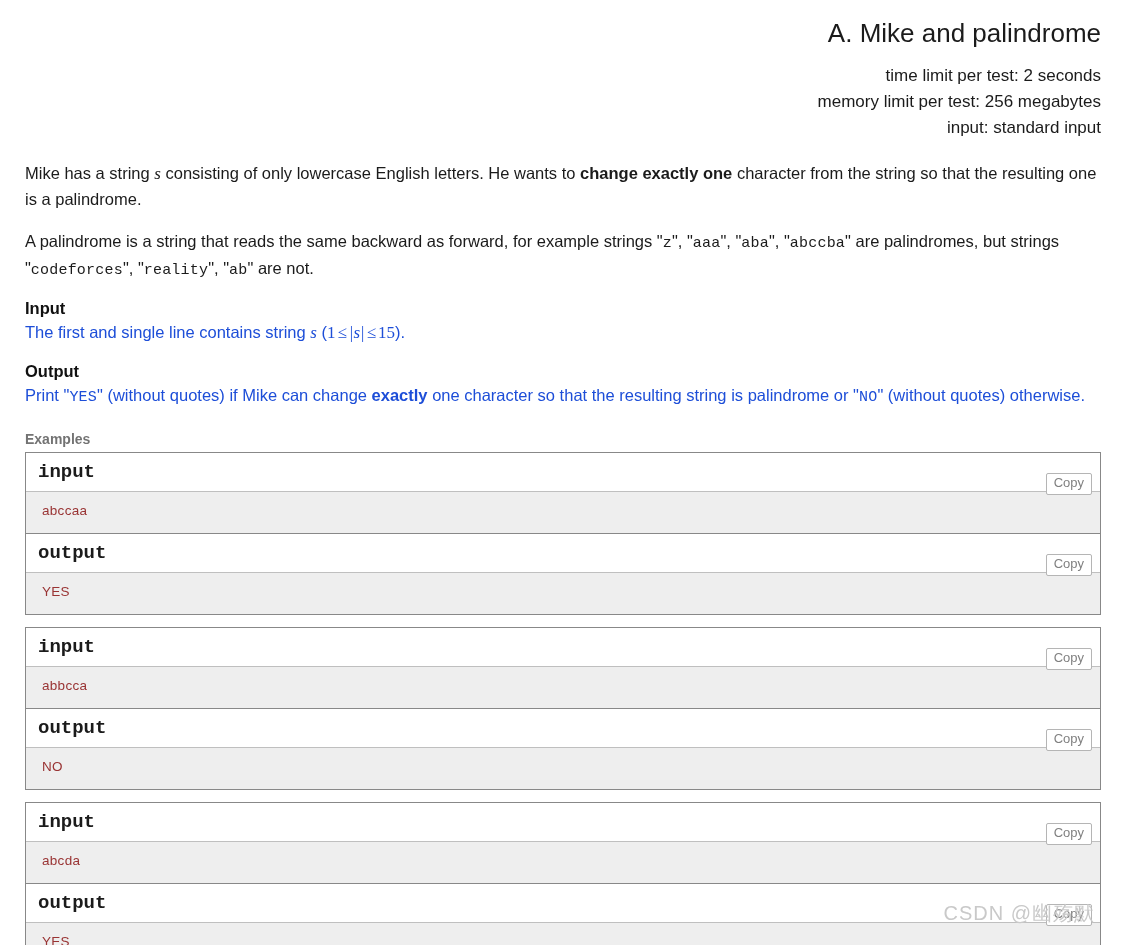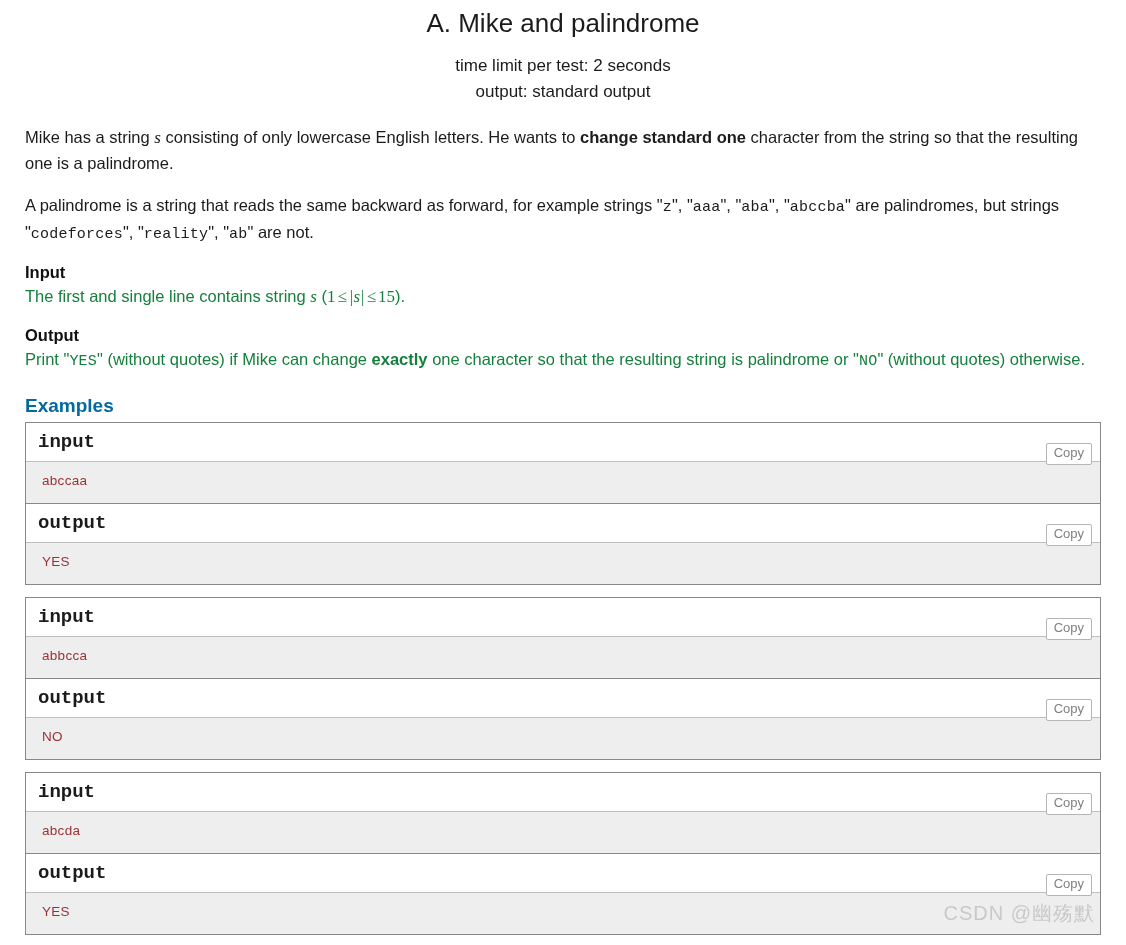--- a/index.html
+++ b/index.html
@@ -18,22 +18,22 @@
   .page {
     position: relative;
     width: 1126px;
     height: 945px;
     box-sizing: border-box;
     padding: 0 25px;
   }
 
   
   .problem-header {
-    text-align: center;
-    padding-top: 8px;
+    text-align: right;
+    padding-top: 18px;
   }
   .problem-title {
     font-size: 26px;
     font-weight: normal;
     color: #1b1b1b;
     margin: 0 0 14px 0;
     line-height: 1.2;
   }
   .limit-line {
     font-size: 17px;
@@ -77,29 +77,29 @@
   
   .section-title {
     font-size: 16.5px;
     font-weight: bold;
     color: #111;
     margin: 16px 0 2px 0;
   }
   .section-body {
     font-size: 16.5px;
     line-height: 1.52;
-    color: #15803d;
+    color: #1d4ed8;
     margin: 0;
   }
 
   
   .examples-title {
-    font-size: 19px;
+    font-size: 14px;
     font-weight: bold;
-    color: #0369a1;
+    color: #737373;
     margin: 22px 0 5px 0;
   }
   .sample-test {
     margin-bottom: 12px;
   }
   .sample-block {
     border: 1px solid #888888;
     border-bottom: none;
     background: #ffffff;
   }
@@ -163,25 +163,26 @@
   }
 </style>
 </head>
 <body>
 
 <div class="page">
 
   <div class="problem-header">
     <h1 class="problem-title">A. Mike and palindrome</h1>
     <div class="limit-line">time limit per test: 2 seconds</div>
-    <div class="limit-line">output: standard output</div>
+    <div class="limit-line">memory limit per test: 256 megabytes</div>
+    <div class="limit-line">input: standard input</div>
   </div>
 
   <div class="statement">
-    <p><span>Mike has a string </span><span class="math">s</span><span> consisting of only lowercase English letters. He wants to </span><b>change standard one</b><span> character from the string so that the resulting one is a palindrome.</span></p>
+    <p><span>Mike has a string </span><span class="math">s</span><span> consisting of only lowercase English letters. He wants to </span><b>change exactly one</b><span> character from the string so that the resulting one is a palindrome.</span></p>
 
     <p><span>A palindrome is a string that reads the same backward as forward, for example strings "</span><span class="tt">z</span><span>", "</span><span class="tt">aaa</span><span>", "</span><span class="tt">aba</span><span>", "</span><span class="tt">abccba</span><span>" are palindromes, but strings "</span><span class="tt">codeforces</span><span>", "</span><span class="tt">reality</span><span>", "</span><span class="tt">ab</span><span>" are not.</span></p>
   </div>
 
   <div class="section-title">Input</div>
   <p class="section-body"><span>The first and single line contains string </span><span class="math">s</span><span> (</span><span class="math"><span class="up">1</span><span class="rel">≤</span><span class="bars">|s|</span><span class="rel">≤</span><span class="up">15</span></span><span>).</span></p>
 
   <div class="section-title">Output</div>
   <p class="section-body"><span>Print "</span><span class="tt">YES</span><span>" (without quotes) if Mike can change </span><b>exactly</b><span> one character so that the resulting string is palindrome or "</span><span class="tt">NO</span><span>" (without quotes) otherwise.</span></p>
 

